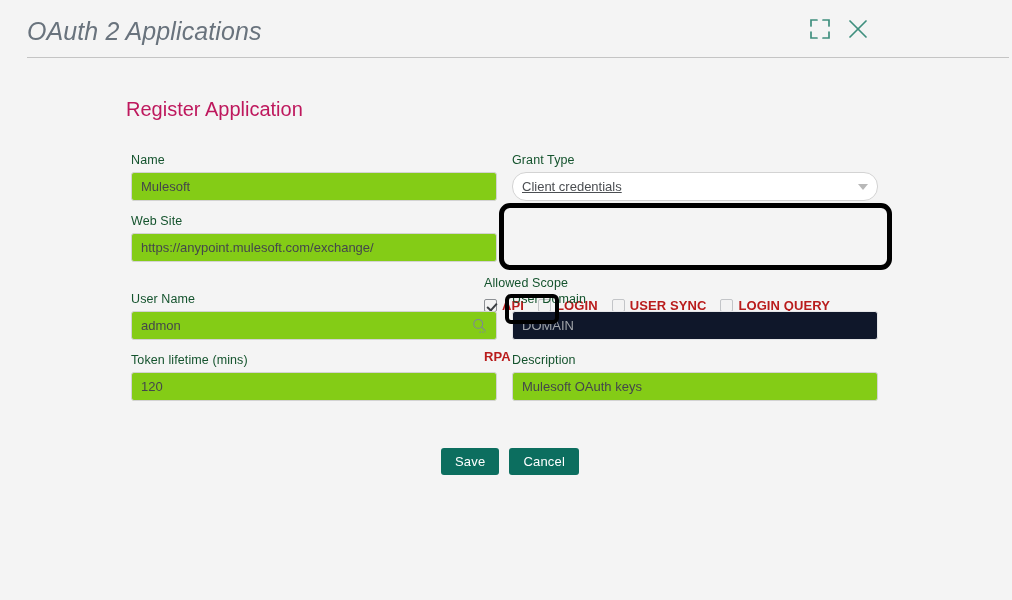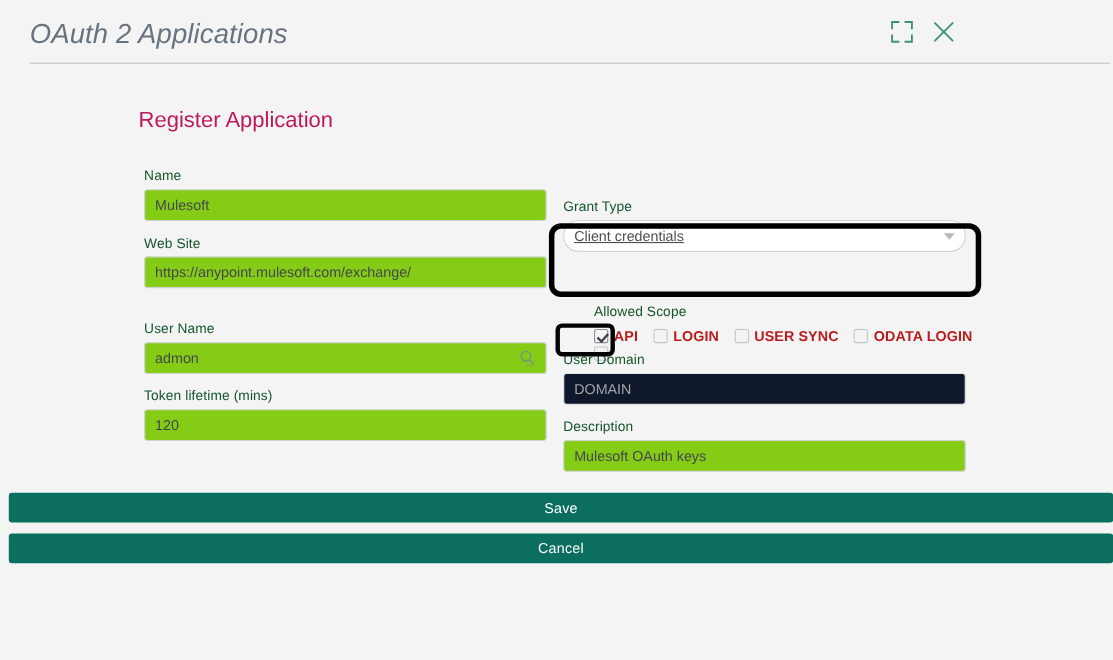--- a/index.html
+++ b/index.html
@@ -102,21 +102,21 @@
     color: #9a9ea3;
   }
 
   .field {
     position: absolute;
   }
   .field .field-label { display: block; margin-bottom: 5px; }
 
   
   .col-left  { left: 131px; width: 366px; }
-  .col-right { left: 512px; width: 366px; margin-top: 28px; }
+  .col-right { left: 512px; width: 366px; }
 
   .row1 { top: 95px; }
   .row2 { top: 156px; }
   .row3 { top: 234px; }
   .row4 { top: 295px; }
 
   
   .select-wrap { position: relative; width: 100%; }
   .select-box {
     width: 100%;
@@ -175,21 +175,21 @@
     top: 6px;
     width: 17px;
     height: 18px;
     color: #7d8894;
     cursor: pointer;
   }
 
   
   #allowed-scope-group {
     position: absolute;
-    left: 540px;
+    left: 484px;
     top: 218px;
     width: 400px;
   }
   #allowed-scope-label { display: block; margin-bottom: 8px; }
   #scope-list {
     display: flex;
     flex-wrap: wrap;
     align-items: center;
     width: 366px;
     row-gap: 2px;
@@ -240,21 +240,20 @@
   
   #form-actions {
     position: absolute;
     left: 0;
     top: 390px;
     width: 1012px;
     display: flex;
     justify-content: center;
     gap: 10px;
     padding-left: 8px;
-    flex-direction: column;
   }
   .btn {
     background: #0c6e5f;
     color: #ffffff;
     border: none;
     border-radius: 3px;
     font-size: 13px;
     font-family: "Liberation Sans", sans-serif;
     padding: 0 14px;
     height: 27px;
@@ -324,21 +323,21 @@
       <label class="scope-item" id="scope-item-login">
         <span class="cbx"></span>
         <span class="scope-text">LOGIN</span>
       </label>
       <label class="scope-item" id="scope-item-user-sync">
         <span class="cbx"></span>
         <span class="scope-text">USER SYNC</span>
       </label>
       <label class="scope-item" id="scope-item-odata-query">
         <span class="cbx"></span>
-        <span class="scope-text">ODATA LOGIN</span>
+        <span class="scope-text">LOGIN QUERY</span>
       </label>
       <label class="scope-item" id="scope-item-rpa" style="position:relative;">
         <span class="cbx"></span>
         <span class="scope-text">RPA</span>
       </label>
     </div>
   </div>
 
   <div class="field col-left row3">
     <span class="field-label">User Name</span>

